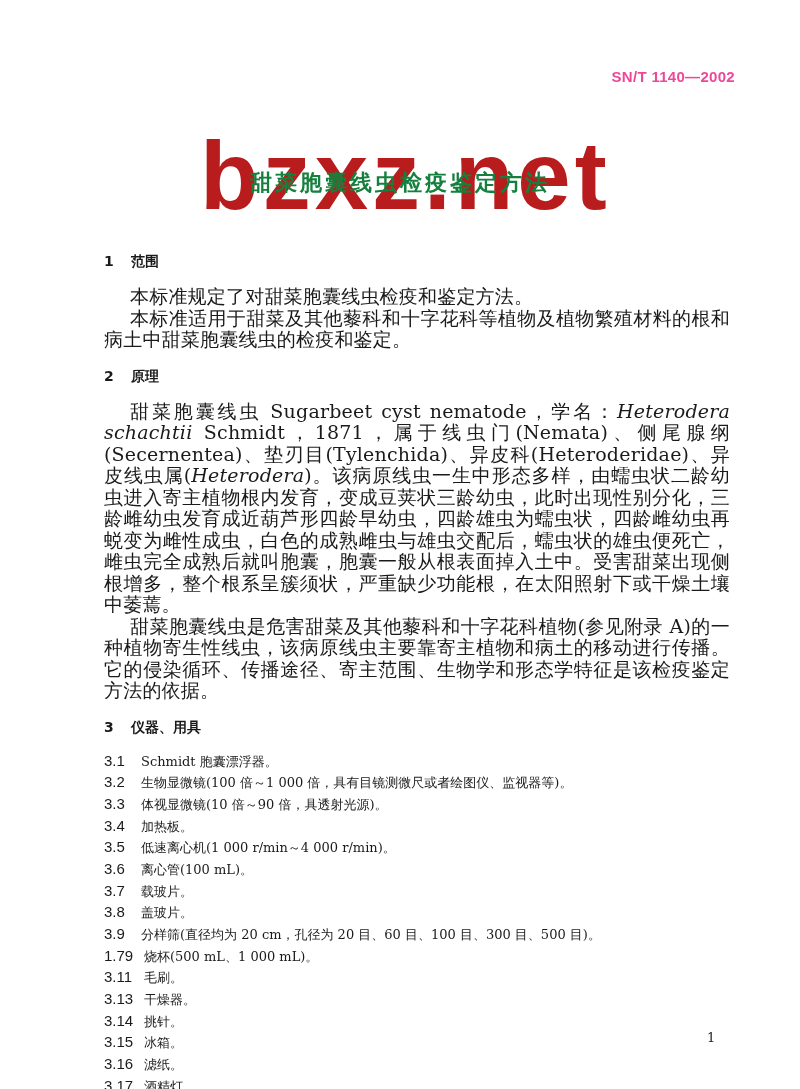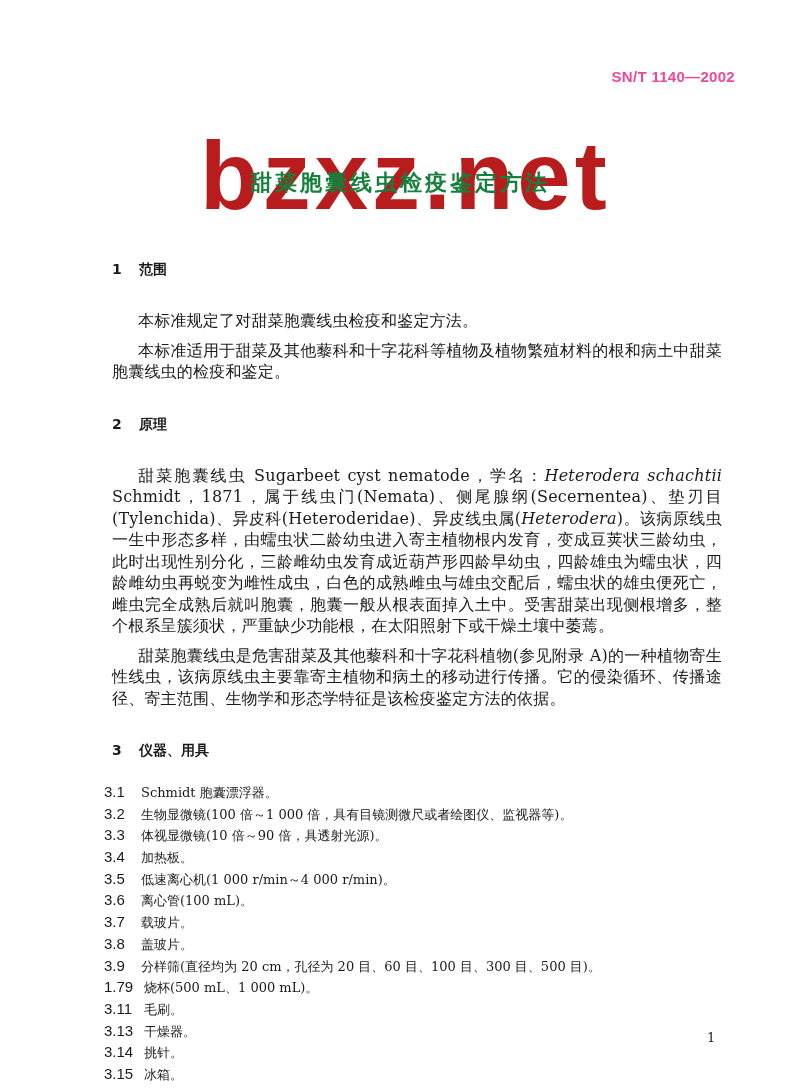--- a/index.html
+++ b/index.html
@@ -20,25 +20,25 @@
       letter-spacing: 4px; line-height: 1; z-index: 0;
     }
     .title {
       position: absolute; left: 0; right: 0; top: 168px; text-align: center;
       font-family: "DejaVu Sans", sans-serif; font-weight: bold;
       font-size: 22px; letter-spacing: 3px; color: #15803d; z-index: 1;
     }
     .content { position: absolute; left: 104px; width: 626px; top: 250px; z-index: 1; }
     .h {
       font-family: "DejaVu Sans", sans-serif; font-weight: bold; font-size: 14px;
-      margin: 8px; height: 22px; line-height: 22px;
+      margin: 0; height: 22px; line-height: 22px;
     }
     .h .num { display: inline-block; width: 22px; }
     .p {
-      font-size: 16px; line-height: 21.5px; text-indent: 26px; margin: 8px;
+      font-size: 19px; line-height: 21.5px; text-indent: 26px; margin: 0;
       text-align: justify; letter-spacing: 0.2px;
     }
     .item { font-size: 13px; line-height: 21.7px; height: 21.7px; white-space: nowrap; }
     .item .n {
       display: inline-block; width: 37px;
       font-family: "Liberation Sans", "DejaVu Sans", sans-serif; font-size: 15px;
     }
     .item .n.wide { width: 40px; }
     .page-num {
       position: absolute; left: 707px; top: 1030px; font-size: 13px; color: #222;

